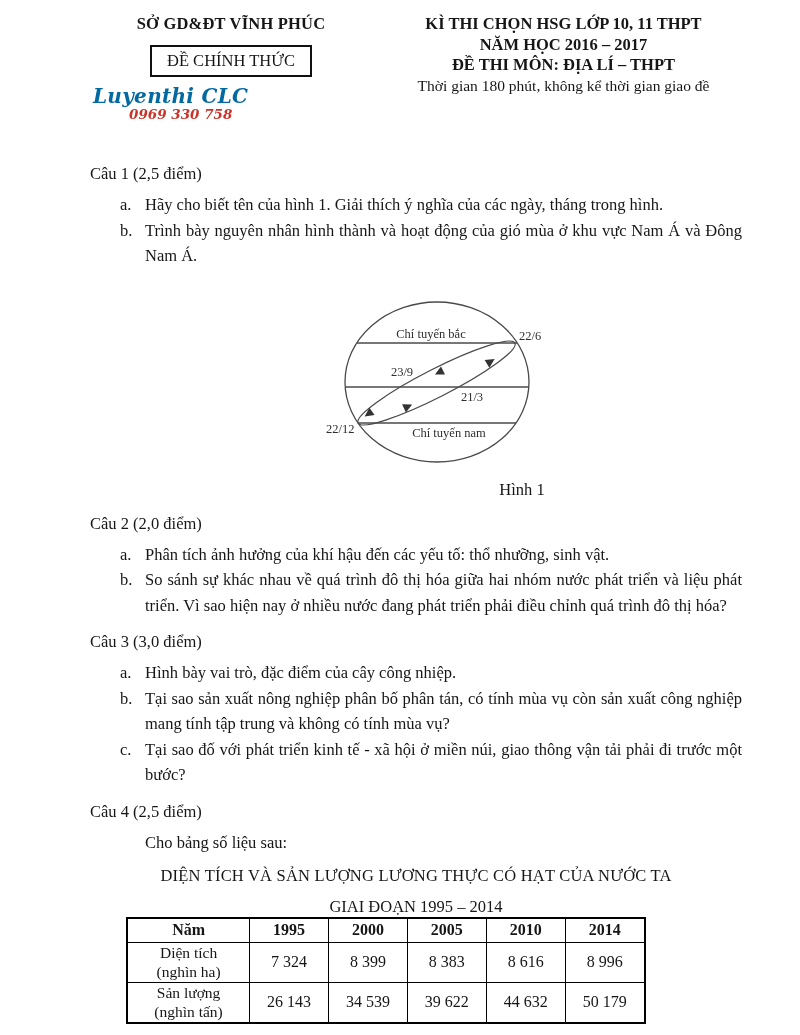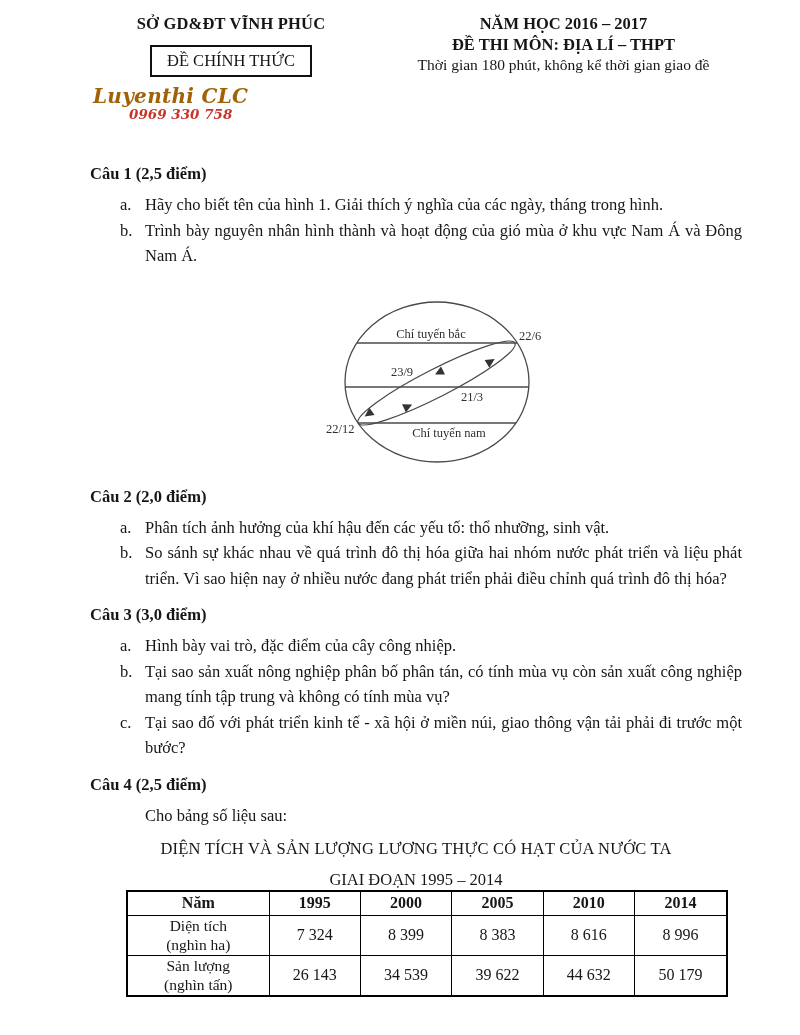--- a/index.html
+++ b/index.html
@@ -16,61 +16,62 @@
     font-weight:normal;font-size:16.5px;}
   .logo{margin-top:9px;text-align:left;padding-left:8px;line-height:1.05;}
   .logo-text{font-family:"DejaVu Serif",serif;font-style:italic;font-weight:bold;
     font-size:20px;color:#C9342A;letter-spacing:.3px;}
   .logo-phone{font-family:"DejaVu Serif",serif;font-style:italic;font-weight:bold;
     font-size:13.5px;color:#C9342A;padding-left:36px;}
   .h-line{font-weight:bold;font-size:16.5px;line-height:20.5px;}
   .h-line4{font-size:15.5px;line-height:20.5px;}
   
   .content{padding:0 58px 0 90px;}
-  .q-title{font-weight:bold;font-size:16.5px;margin:13px 0 7px 0;line-height:22px;}
+  .q-title{font-weight:normal;font-size:16.5px;margin:13px 0 7px 0;line-height:22px;}
   .q1-first{margin-top:42px;}
   .item{display:flex;padding-left:30px;line-height:25.5px;font-size:16.5px;}
   .marker{width:25px;flex:0 0 25px;}
   .item-text{flex:1;text-align:justify;}
   
   .figure{margin:32px 0 2px 223px;width:322px;}
   .figure svg{display:block;}
   .fig-caption{width:322px;padding-left:96px;box-sizing:border-box;text-align:center;
     font-size:16.5px;margin-top:7px;}
   .fig-line{stroke:#4a4a4a;stroke-width:1.3;fill:none;}
   .fig-text{font-size:12.5px;fill:#2e2e2e;font-family:"Liberation Serif",serif;}
   .fig-arrow{fill:#333;}
   
   .intro{padding-left:55px;font-size:16.5px;line-height:25px;margin-top:2px;}
   .t-title{text-align:center;font-size:16.5px;margin-top:11px;letter-spacing:.2px;}
   .t-subtitle{text-align:center;font-size:16.5px;margin-top:11px;margin-bottom:0;}
-  table.data{border-collapse:collapse;margin-left:36px;width:602px;border:2px solid #000;}
+  table.data{border-collapse:collapse;margin-left:36px;width:520px;border:2px solid #000;}
   table.data th,table.data td{border:1.5px solid #000;text-align:center;vertical-align:middle;
     font-size:16px;padding:0;}
   table.data th{font-weight:bold;height:23px;}
   table.data td{height:39px;}
   .cell-label{line-height:19px;font-size:15.5px;}
 </style>
 </head>
 <body>
 
 <div class="page">
 
   <div class="header">
     <div class="h-left">
       <div class="dept">SỞ GD&amp;ĐT VĨNH PHÚC</div>
       <div>
         <span class="official-box"><span>ĐỀ CHÍNH THỨC</span></span>
       </div>
       <div class="logo">
-        <div class="logo-text" style="color: #a16207; font-style: italic;">Luyenthi CLC</div>
+        <div class="logo-text" style="color: #0369a1; font-style: italic;">Luyenthi CLC</div>
         <div class="logo-phone" style="color: rgb(201, 52, 42);">0969 330 758</div>
       </div>
     </div>
     <div class="h-right">
+      <div class="h-line">KÌ THI CHỌN HSG LỚP 10, 11 THPT</div>
       <div class="h-line">NĂM HỌC 2016 – 2017</div>
       <div class="h-line">ĐỀ THI MÔN: ĐỊA LÍ – THPT</div>
       <div class="h-line4">Thời gian 180 phút, không kể thời gian giao đề</div>
     </div>
   </div>
 
   <div class="content">
 
     <div>
       <div class="q-title q1-first">Câu 1 (2,5 điểm)</div>
@@ -100,20 +101,21 @@
         <polygon class="fig-arrow" points="0,-4.5 9,0 0,4.5" transform="translate(91 107.4) rotate(-25)"></polygon>
         <polygon class="fig-arrow" points="0,-4.5 9,0 0,4.5" transform="translate(174 62.8) rotate(-31.5)"></polygon>
 
         <text class="fig-text" x="118" y="37" text-anchor="middle">Chí tuyến bắc</text>
         <text class="fig-text" x="206" y="39" text-anchor="start">22/6</text>
         <text class="fig-text" x="89" y="75" text-anchor="middle">23/9</text>
         <text class="fig-text" x="159" y="100" text-anchor="middle">21/3</text>
         <text class="fig-text" x="13" y="132" text-anchor="start">22/12</text>
         <text class="fig-text" x="136" y="136" text-anchor="middle">Chí tuyến nam</text>
       </svg>
+      <div class="fig-caption">Hình 1</div>
     </div>
 
     <div>
       <div class="q-title">Câu 2 (2,0 điểm)</div>
       <div class="item">
         <span class="marker">a.</span>
         <span class="item-text">Phân tích ảnh hưởng của khí hậu đến các yếu tố: thổ nhưỡng, sinh vật.</span>
       </div>
       <div class="item">
         <span class="marker">b.</span>

